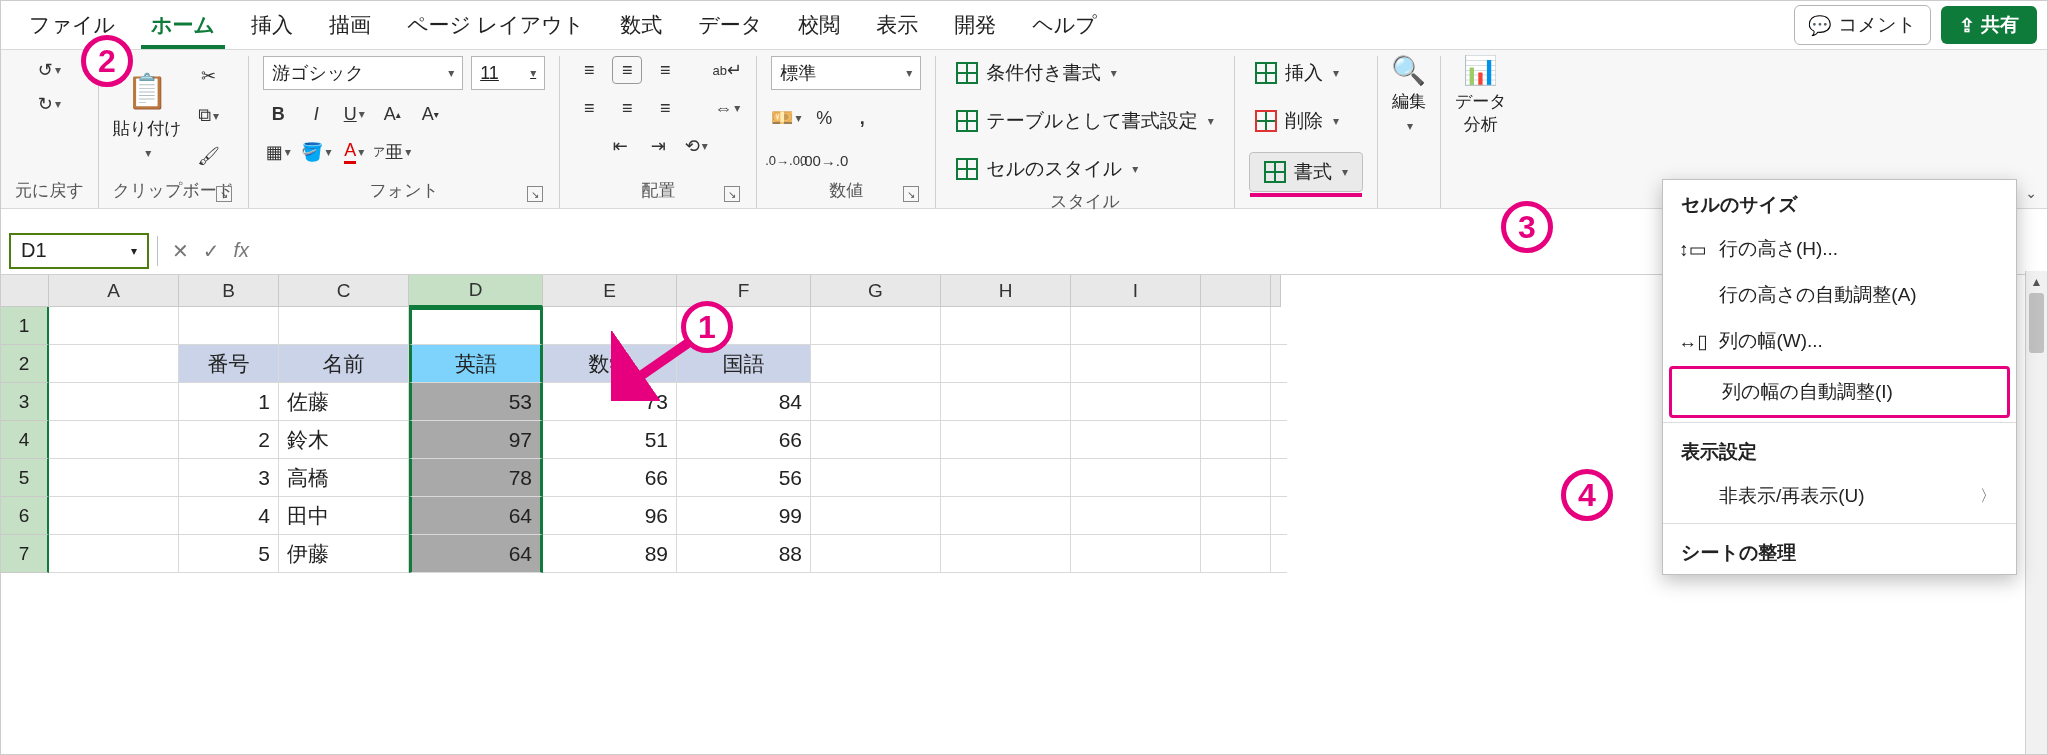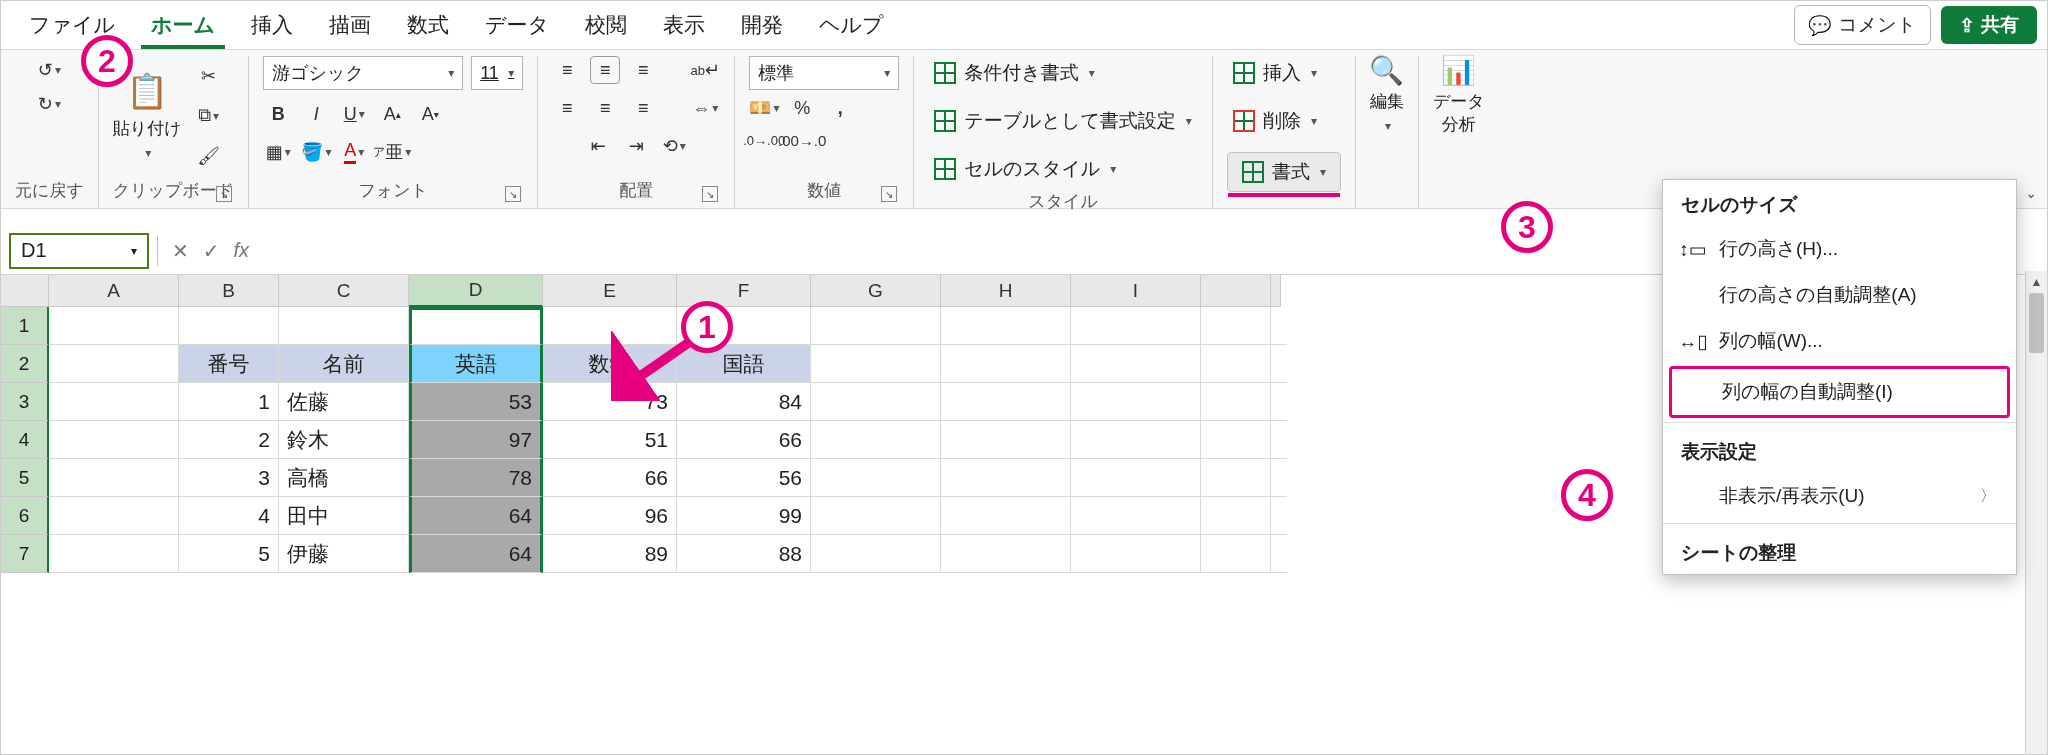--- a/index.html
+++ b/index.html
@@ -83,20 +83,21 @@
 </head>
 <body>
 
 <div class="wrap">
 
   <div class="tabs">
     <div class="tab">ファイル</div>
     <div class="tab active">ホーム</div>
     <div class="tab">挿入</div>
     <div class="tab">描画</div>
+    <div class="tab">ページ レイアウト</div>
     <div class="tab">数式</div>
     <div class="tab">データ</div>
     <div class="tab">校閲</div>
     <div class="tab">表示</div>
     <div class="tab">開発</div>
     <div class="tab">ヘルプ</div>
     <div class="tab-spacer"></div>
     <div class="btn-comment">
         <span>💬</span>
         <span>コメント</span>
@@ -133,21 +134,21 @@
       <div class="group-label"><span>クリップボード</span><span class="launcher">↘</span></div>
     </div>
 
     <div class="group">
       <div class="group-body col" style="align-items:flex-start; gap:10px;">
         <div class="row">
           <div class="select" style="width:200px;">
               <span>游ゴシック</span>
               <span class="arrow">▾</span>
             </div>
-          <div class="select" style="width:52px;text-decoration:underline;">
+          <div class="select" style="width:74px;text-decoration:underline;">
               <span>11</span>
               <span class="arrow">▾</span>
             </div>
         </div>
         <div class="row">
           <div class="tiny-btn" style="font-weight:bold">B</div>
           <div class="tiny-btn" style="font-style:italic">I</div>
           <div class="tiny-btn">
               <u>U</u>
               <span class="dd">▾</span>
@@ -191,21 +192,21 @@
         <div class="row">
           <div class="tiny-btn">⇤</div>
           <div class="tiny-btn">⇥</div>
           <div class="tiny-btn">⟲<span class="dd">▾</span></div>
         </div>
       </div>
       <div class="group-label"><span>配置</span><span class="launcher">↘</span></div>
     </div>
 
     <div class="group">
-      <div class="group-body col" style="gap:4px; align-items:flex-start;">
+      <div class="group-body col" style="gap:14px; align-items:flex-start;">
         <div class="select" style="width:150px;">
             <span>標準</span>
             <span class="arrow">▾</span>
           </div>
         <div class="row">
           <div class="tiny-btn">💴<span class="dd">▾</span></div>
           <div class="tiny-btn">%</div>
           <div class="tiny-btn" style="font-weight:bold">,</div>
         </div>
         <div class="row">

